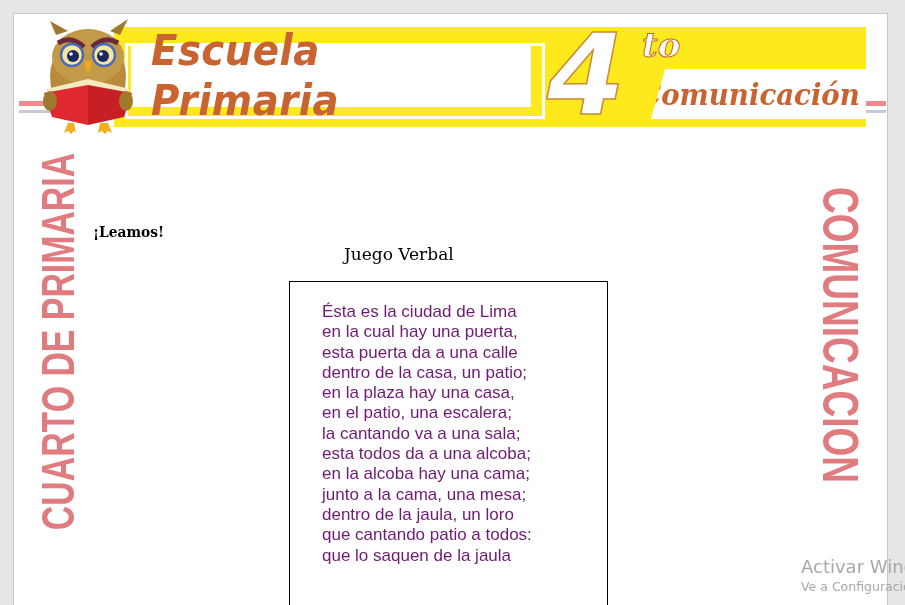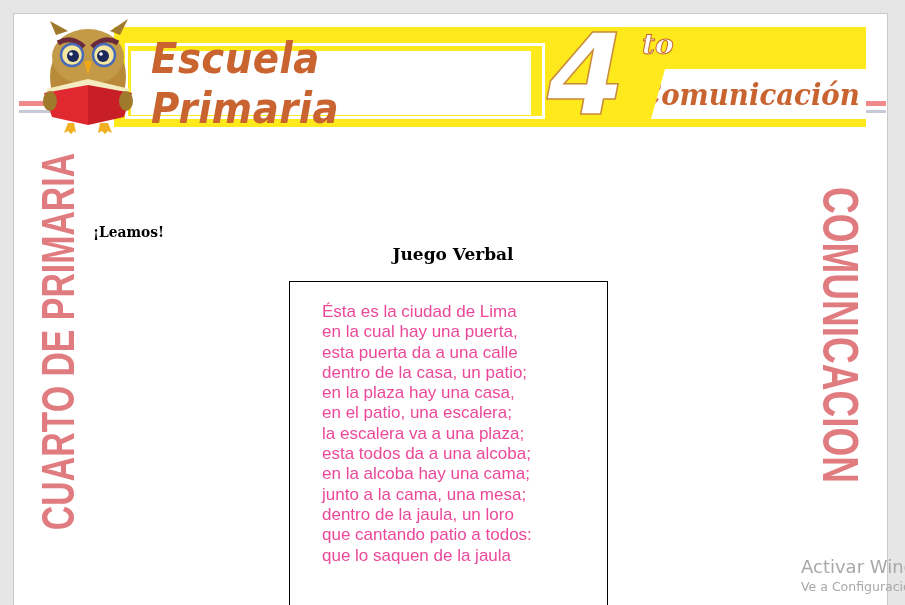--- a/index.html
+++ b/index.html
@@ -19,39 +19,39 @@
   .deco-line-gray { position:absolute; height:3px; background:#c6cad6; }
   .yellow-band {
     position:absolute; left:100px; top:13px; width:752px; height:100px;
     background:#fde91c;
   }
   .title-frame {
     position:absolute; left:111px; top:29px; width:420px; height:76px;
     border:3px solid #ffffff; box-sizing:border-box; background:#fde91c;
   }
   .title-inner {
-    position:absolute; left:117px; top:37px; width:400px; height:64px;
+    position:absolute; left:117px; top:29px; width:400px; height:64px;
     background:#ffffff;
     display:flex; align-items:center; justify-content:center;
   }
   .school-title {
     font-family:"DejaVu Sans", sans-serif; font-weight:bold;
     font-size:43px; color:#c9632f; letter-spacing:0.5px; font-style:italic;
     transform:scaleX(0.9);
   }
   .grade-number {
     position:absolute; left:533px; top:5px; width:100px; height:112px;
     font-family:"DejaVu Sans", sans-serif; font-weight:bold; font-style:italic;
     font-size:112px; line-height:112px; color:#ffffff;
     -webkit-text-stroke:1.5px #c98a3a;
   }
   .grade-suffix {
     position:absolute; left:628px; top:14px;
     font-family:"DejaVu Serif", serif; font-style:italic; font-weight:bold;
-    font-size:28px; color:#ffffff; -webkit-text-stroke:1px #c9632f; line-height:34px;
+    font-size:34px; color:#ffffff; -webkit-text-stroke:1px #c9632f; line-height:34px;
   }
   .subject-box {
     position:absolute; left:637px; top:55px; width:215px; height:50px;
     background:#ffffff;
     clip-path:polygon(14px 0, 100% 0, 100% 100%, 0 100%);
     display:flex; align-items:center; justify-content:flex-end; padding-right:6px;
     box-sizing:border-box;
   }
   .subject-title {
     font-family:"DejaVu Serif", serif; font-style:italic; font-weight:bold;
@@ -106,32 +106,32 @@
     transform:rotate(90deg) scaleX(0.74);
   }
 
   
   .lead {
     position:absolute; left:79px; top:209px;
     font-family:"DejaVu Serif", serif; font-weight:bold; font-size:15px; color:#000;
     transform:scaleX(0.92); transform-origin:left center;
   }
   .subtitle {
-    position:absolute; left:330px; top:230px; width:218px; text-align:center;
-    font-family:"DejaVu Serif", serif; font-weight:bold; font-size:17px; color:#000;
+    position:absolute; left:330px; top:230px; width:218px; 
+    font-family:"DejaVu Serif", serif; font-weight:normal; font-size:17px; color:#000;
   }
   .poem-box {
     position:absolute; left:275px; top:267px; width:319px; height:340px;
     border:1px solid #000; box-sizing:border-box; background:#fff;
   }
   .poem {
     position:absolute; left:32px; top:20px; margin:0; padding:0; list-style:none;
   }
   .poem li {
-    font-family:"Liberation Sans", sans-serif; font-size:17px; line-height:20.3px; color:#ec4899;
+    font-family:"Liberation Sans", sans-serif; font-size:17px; line-height:20.3px; color:#701a75;
     white-space:nowrap;
   }
 
   
   .activation {
     position:absolute; left:801px; top:556px; white-space:nowrap;
     font-family:"DejaVu Sans", sans-serif; color:#a8a8a8;
   }
   .activation .l1 { font-size:18px; line-height:22px; }
   .activation .l2 { font-size:12.5px; line-height:18px; }
@@ -204,21 +204,21 @@
   <div class="subtitle">Juego Verbal</div>
 
   <div class="poem-box">
     <ul class="poem">
       <li>Ésta es la ciudad de Lima</li>
       <li>en la cual hay una puerta,</li>
       <li>esta puerta da a una calle</li>
       <li>dentro de la casa, un patio;</li>
       <li>en la plaza hay una casa,</li>
       <li>en el patio, una escalera;</li>
-      <li>la escalera va a una plaza;</li>
+      <li>la cantando va a una sala;</li>
       <li>esta todos da a una alcoba;</li>
       <li>en la alcoba hay una cama;</li>
       <li>junto a la cama, una mesa;</li>
       <li>dentro de la jaula, un loro</li>
       <li>que cantando patio a todos:</li>
       <li>que lo saquen de la jaula</li>
     </ul>
   </div>
 </div>
 

